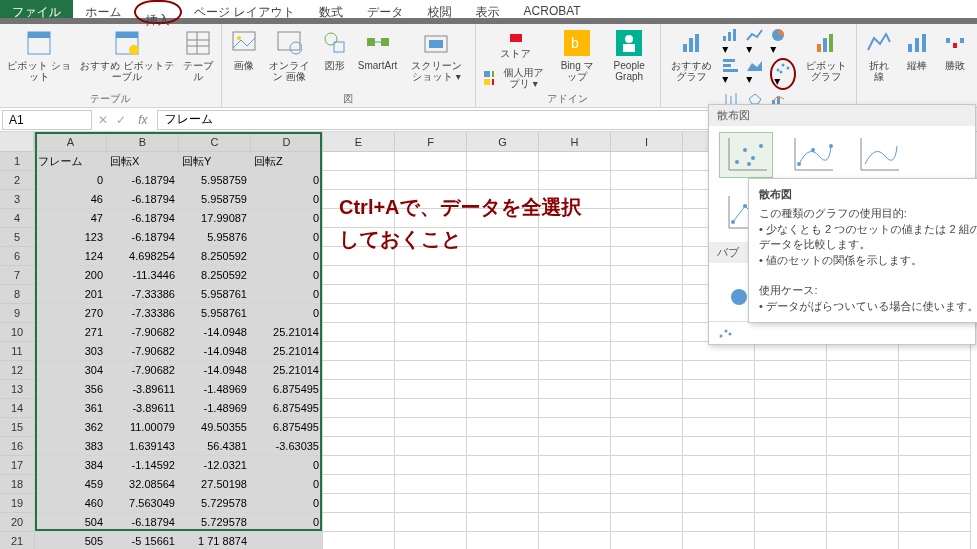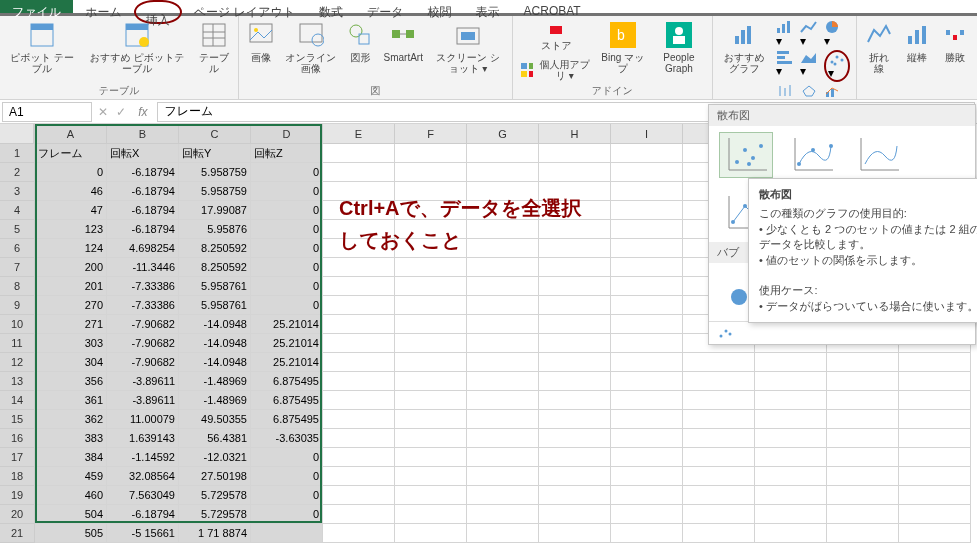--- a/index.html
+++ b/index.html
@@ -1,17 +1,17 @@
 <!DOCTYPE html>
 <html><head>
 <meta charset="utf-8">
 <style>
 *{box-sizing:border-box;margin:0;padding:0;font-family:"Meiryo","MS PGothic",sans-serif}
 body{width:977px;height:549px;background:#fff;font-size:12px;overflow:hidden}
-.tabs{display:flex;background:#fff;height:16px;border-bottom:3px solid #737373}
+.tabs{display:flex;background:#fff;height:24px;border-bottom:6px solid #737373}
 .tab{padding:4px 12px;font-size:12px;color:#444;cursor:pointer}
 .tab.file{background:#217346;color:#fff}
 .tab.active{border:2px solid #8b0000;border-radius:50%/60%;padding:10px 10px;color:#444}
 .ribbon{display:flex;height:84px;border-bottom:1px solid #d4d4d4;background:#f3f3f3}
 .rgroup{display:flex;flex-direction:column;align-items:center;border-right:1px solid #d4d4d4;padding:2px 4px 0}
 .rgroup .items{display:flex;gap:2px;flex:1}
 .ritem{display:flex;flex-direction:column;align-items:center;padding:2px 3px;font-size:10px;color:#444;cursor:pointer;text-align:center;line-height:1.1}
 .ritem .ic{width:30px;height:30px;display:flex;align-items:center;justify-content:center;margin-bottom:2px}
 .rgroup .glabel{font-size:10px;color:#666;padding:1px 0}
 .scatter-circled{border:2px solid #8b0000;border-radius:50%;padding:0 2px}
@@ -64,21 +64,21 @@
   <div class="rgroup">
     <div class="items">
       <div class="ritem">
           <div class="ic">
             <svg width="26" height="26">
               <rect x="2" y="2" width="22" height="22" fill="none" stroke="#5b9bd5"></rect>
               <rect x="2" y="2" width="22" height="6" fill="#5b9bd5"></rect>
             </svg>
           </div>
           <span>ピボット
-テーブル</span>
+ショット</span>
         </div>
       <div class="ritem">
           <div class="ic">
             <svg width="26" height="26">
               <rect x="2" y="2" width="22" height="22" fill="none" stroke="#5b9bd5"></rect>
               <rect x="2" y="2" width="22" height="6" fill="#5b9bd5"></rect>
               <circle cx="20" cy="20" r="5" fill="#fcd116"></circle>
             </svg>
           </div>
           <span>おすすめ
@@ -251,20 +251,30 @@
           <span><svg width="18" height="14">
                 <polygon points="9,2 15,7 12,12 6,12 3,7" fill="none" stroke="#5b9bd5"></polygon>
               </svg>▾</span>
           <span><svg width="18" height="14">
                 <rect x="2" y="8" width="3" height="5" fill="#5b9bd5"></rect>
                 <rect x="7" y="5" width="3" height="8" fill="#5b9bd5"></rect>
                 <polyline points="2,10 8,4 14,7" fill="none" stroke="#ed7d31"></polyline>
               </svg>▾</span>
         </div>
       </div>
+      <div class="ritem">
+          <div class="ic">
+            <svg width="26" height="26">
+              <rect x="4" y="14" width="4" height="8" fill="#ed7d31"></rect>
+              <rect x="10" y="8" width="4" height="14" fill="#5b9bd5"></rect>
+              <rect x="16" y="4" width="4" height="18" fill="#70ad47"></rect>
+            </svg>
+          </div>
+          <span>ピボットグラフ</span>
+        </div>
     </div>
     <div class="glabel">グラフ</div>
   </div>
 
   <div class="rgroup" style="border-right:none">
     <div class="items">
       <div class="ritem">
           <div class="ic">
             <svg width="26" height="26">
               <polyline points="2,20 8,8 14,14 20,4 24,12" fill="none" stroke="#5b9bd5" stroke-width="2"></polyline>
@@ -660,21 +670,21 @@
           <div class="cell" style="width: 72px;"></div>
           <div class="cell" style="width: 72px;"></div>
           <div class="cell" style="width: 72px;"></div>
           <div class="cell" style="width: 72px;"></div>
           <div class="cell" style="width: 72px;"></div>
           <div class="cell" style="width: 72px;"></div>
           <div class="cell" style="width: 72px;"></div>
         </div>
       </div>
     <div class="selbox" style="left:0;top:0;width:287px;height:399px"></div>
-    <div class="annot" style="left:304px;top:68px">
+    <div class="annot" style="left:304px;top:59px">
       <div>Ctrl+Aで、データを全選択</div>
       <div>しておくこと</div>
     </div>
   </div>
 </div>
 
 <div class="dropdown">
   <div class="dd-title">散布図</div>
   <div class="dd-row">
     <div class="dd-ic hover">

